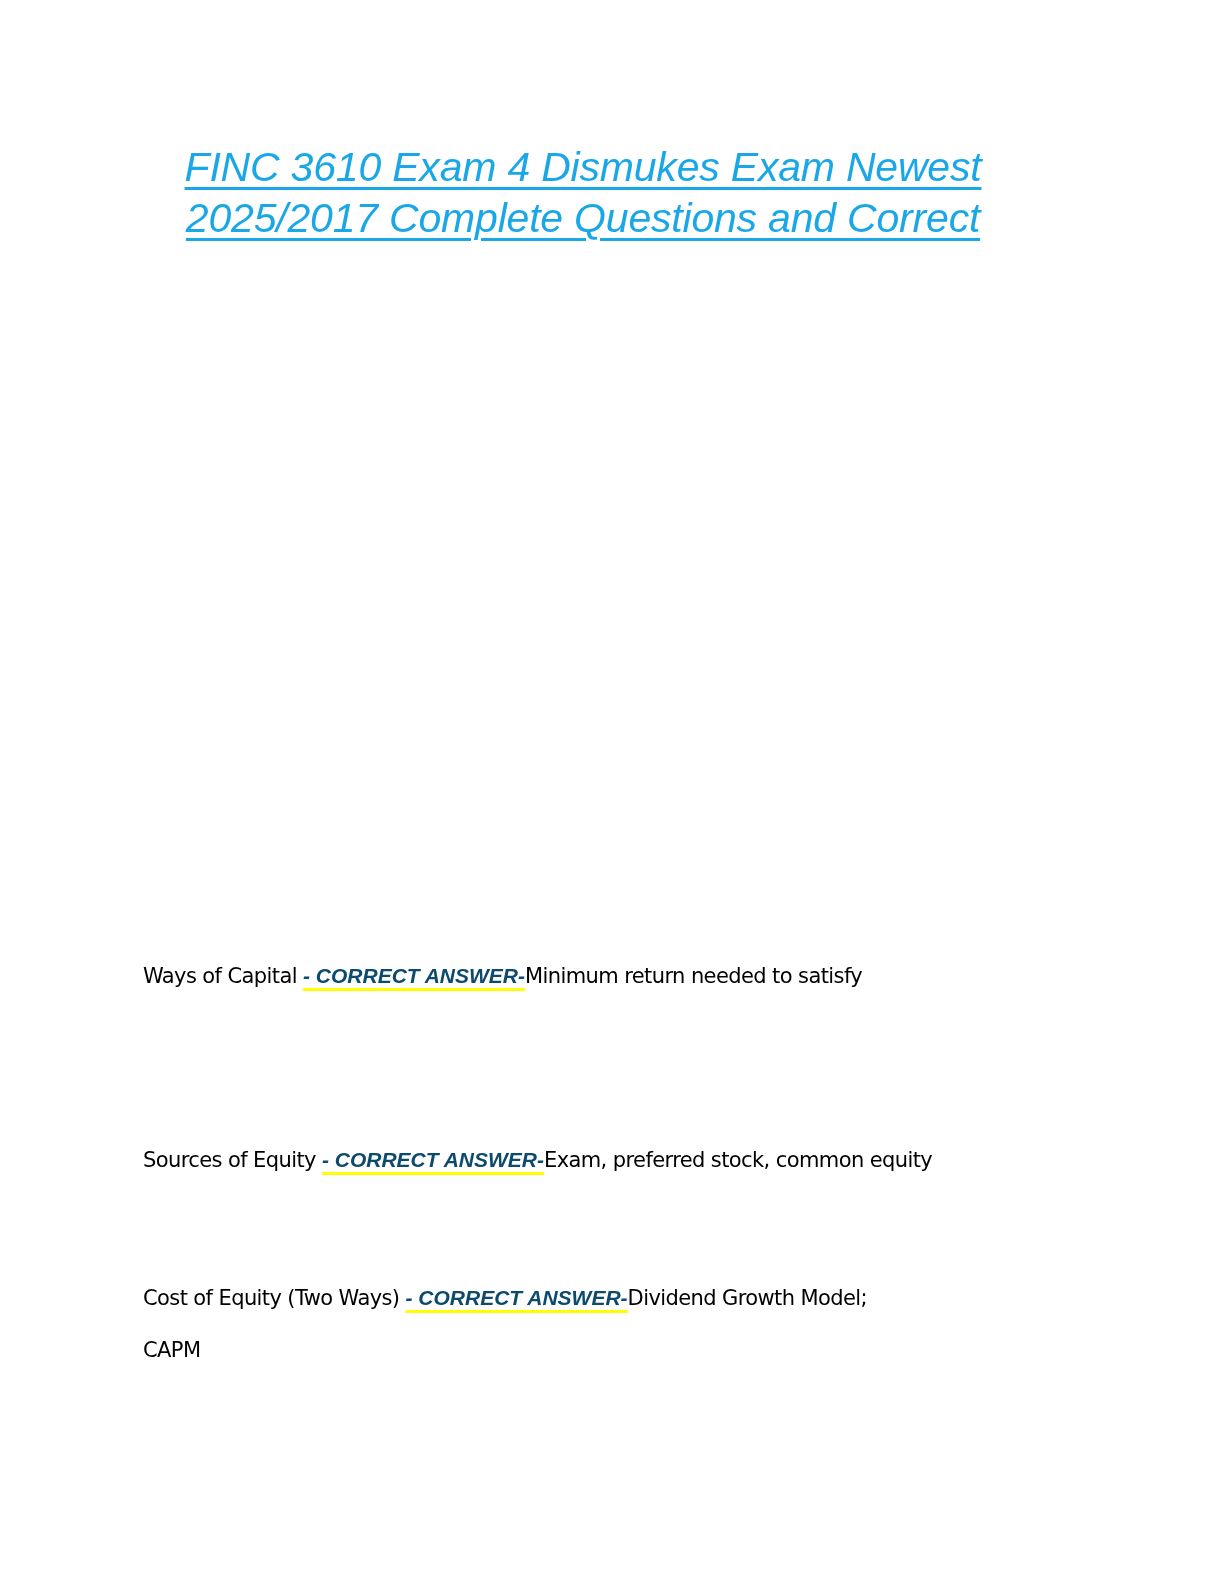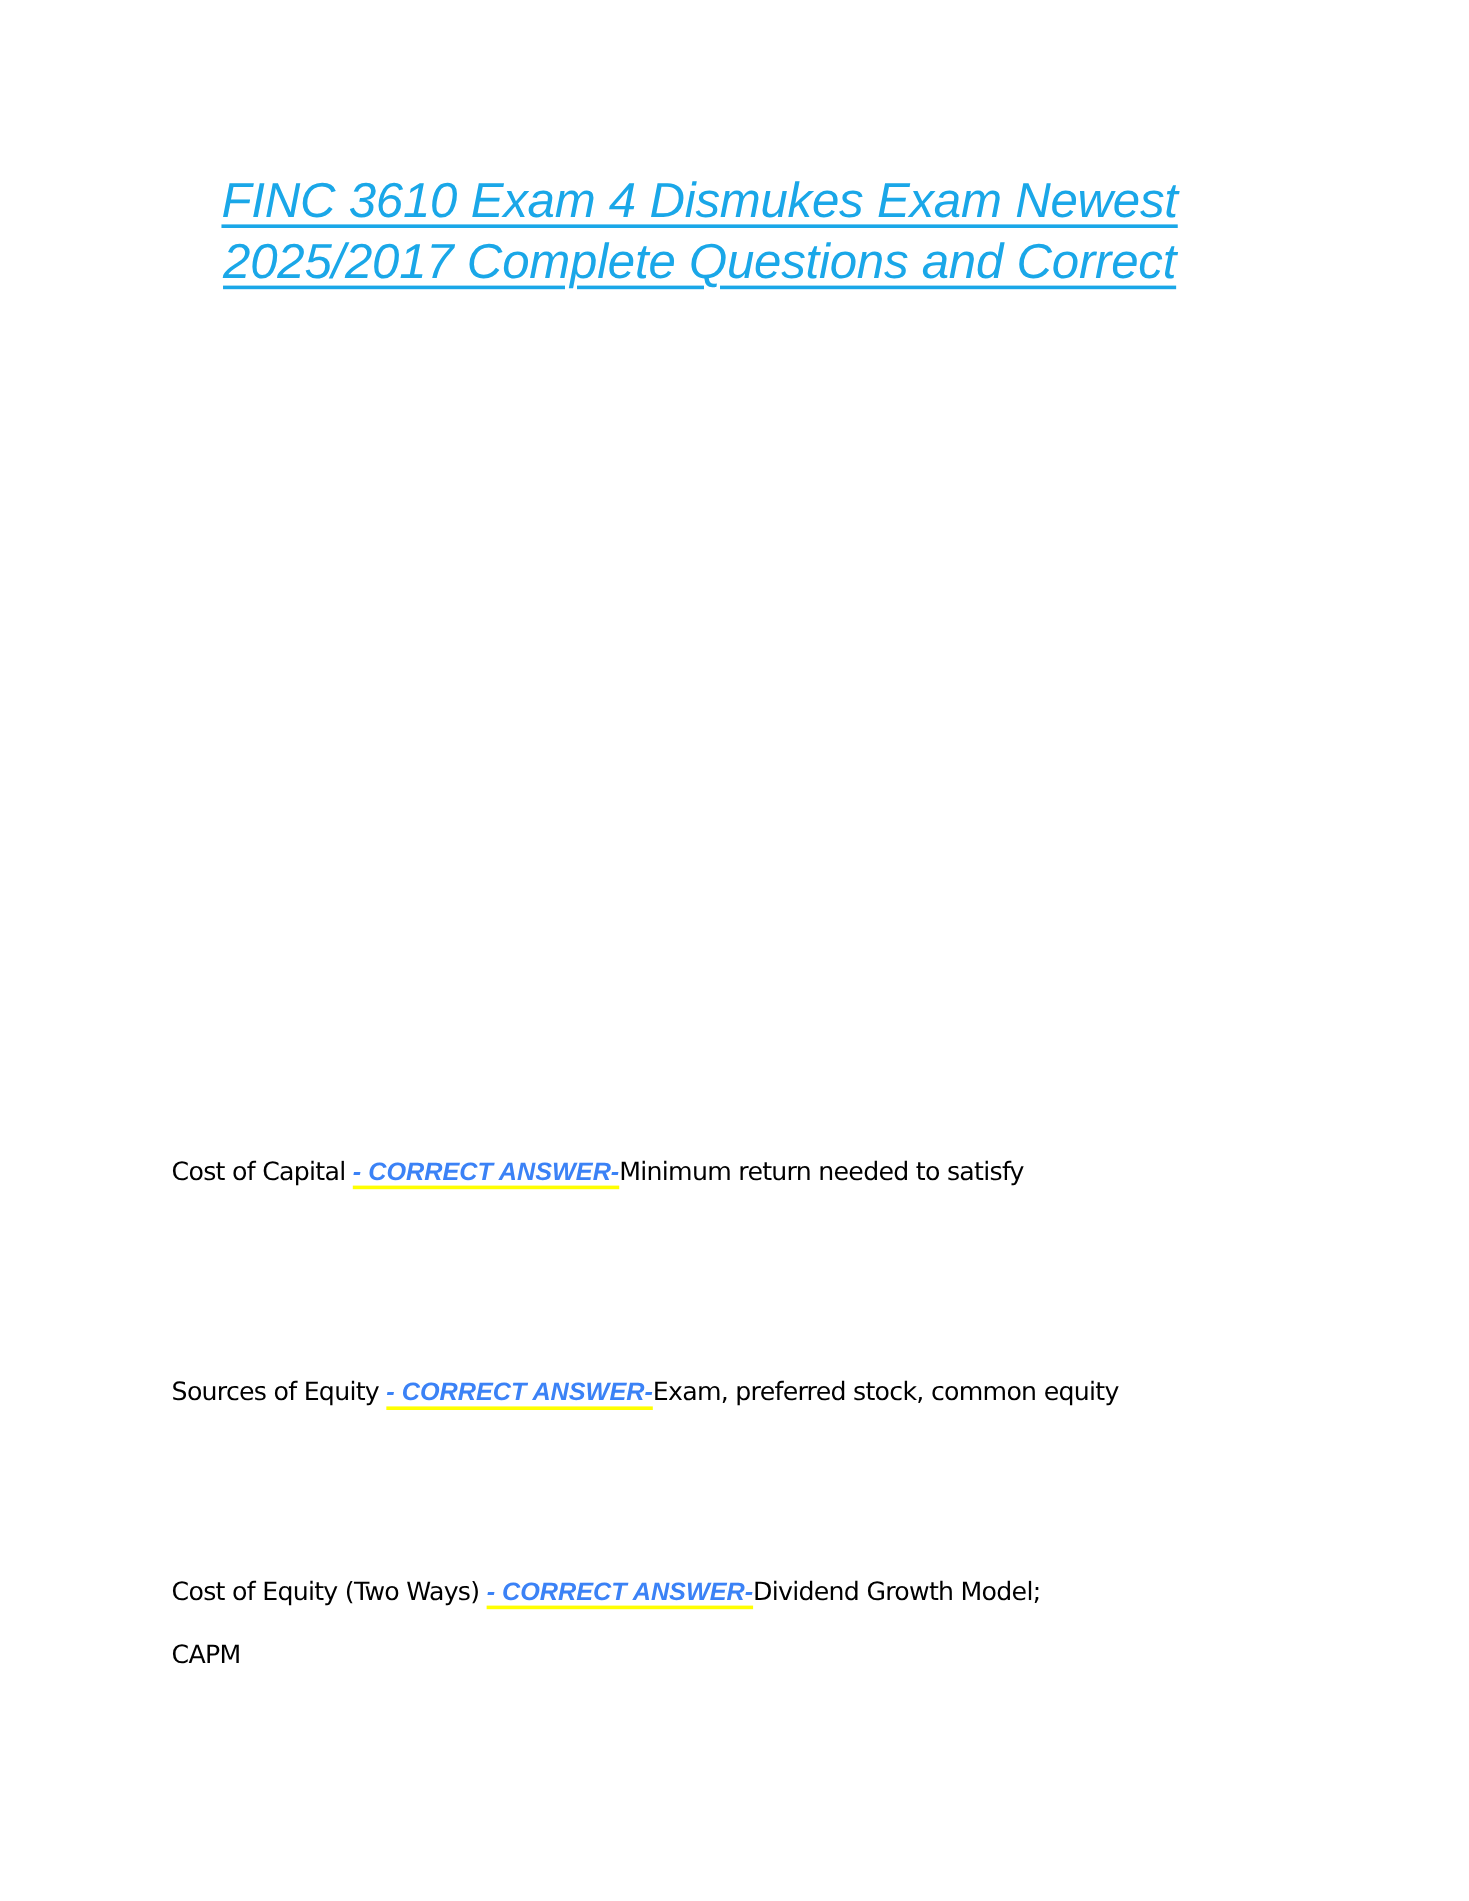--- a/index.html
+++ b/index.html
@@ -44,53 +44,53 @@
       font-family: "DejaVu Sans", "Liberation Sans", sans-serif;
       font-size: 21px;
       line-height: 52px;
       color: #000000;
       letter-spacing: -0.6px;
     }
     .tag {
       font-family: "Liberation Sans", sans-serif;
       font-weight: bold;
       font-style: italic;
-      color: #3b82f6;
+      color: #0c4a6e;
       text-decoration: underline;
       text-decoration-color: #ffff00;
       text-decoration-thickness: 3px;
       text-underline-offset: 5px;
       letter-spacing: 0px;
     }
   </style>
 </head>
 <body>
 
 <div class="page">
 
   <div class="title">
     <span>FINC 3610 Exam 4 Dismukes Exam Newest</span>
     <span>2025/2017 Complete Questions and Correct</span>
   </div>
 
   <div class="qa" style="top:950px;">
     <div>
-      <span>Cost of Capital</span>
+      <span>Ways of Capital</span>
       <span class="tag">- CORRECT ANSWER-</span><span>Minimum return needed to satisfy</span>
     </div>
   </div>
 
   <div class="qa" style="top:1134px;">
     <div>
       <span>Sources of Equity</span>
       <span class="tag">- CORRECT ANSWER-</span><span>Exam, preferred stock, common equity</span>
     </div>
   </div>
 
-  <div class="qa" style="top:1300px;">
+  <div class="qa" style="top:1272px;">
     <div>
       <span>Cost of Equity (Two Ways)</span>
       <span class="tag">- CORRECT ANSWER-</span><span>Dividend Growth Model;</span>
     </div>
     <div>CAPM</div>
   </div>
 
 </div>
 
 </body></html>

